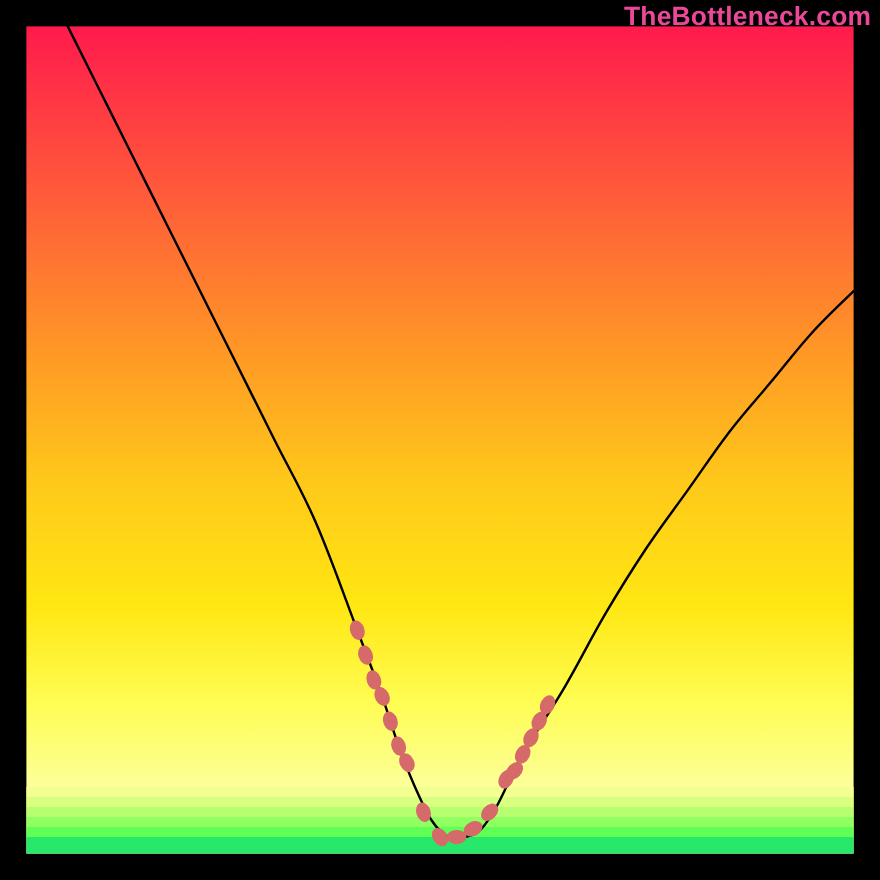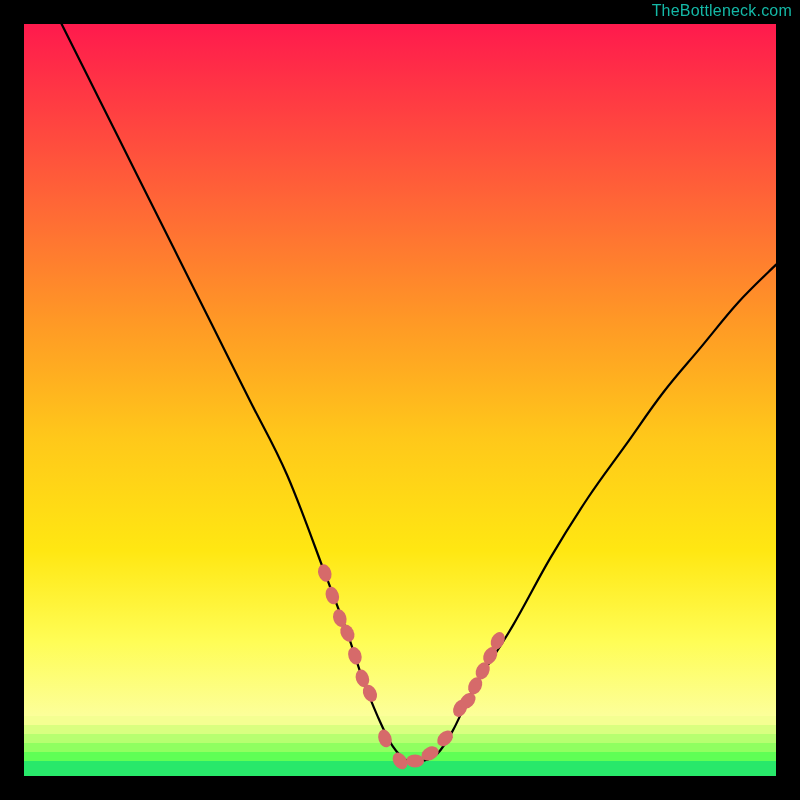--- a/index.html
+++ b/index.html
@@ -47,23 +47,23 @@
         #ffe712 70%,
         #fffd55 82%,
         #fcff9a 92%,
         #fcff9a 100%
       );
   }
   .watermark {
     position: absolute;
     top: 2px;
     right: 8px;
-    color: #14b8a6;
-    font-size: 16px;
-    font-weight: 400;
+    color: #ec4899;
+    font-size: 24px;
+    font-weight: 700;
     letter-spacing: 0.2px;
     user-select: none;
   }
   svg.curve {
     position: absolute;
     left: 0;
     top: 0;
     width: 752px;
     height: 752px;
     overflow: visible;

